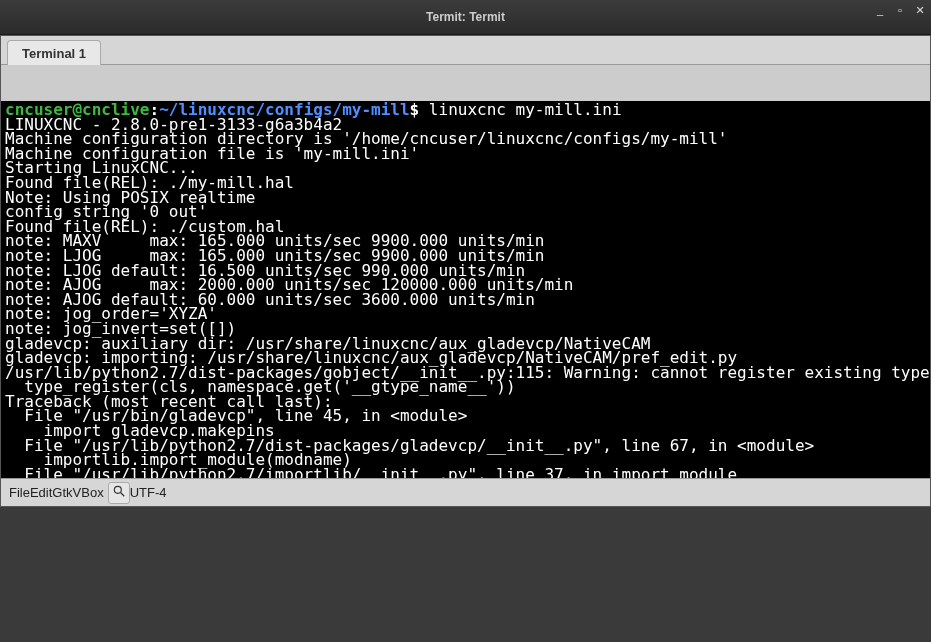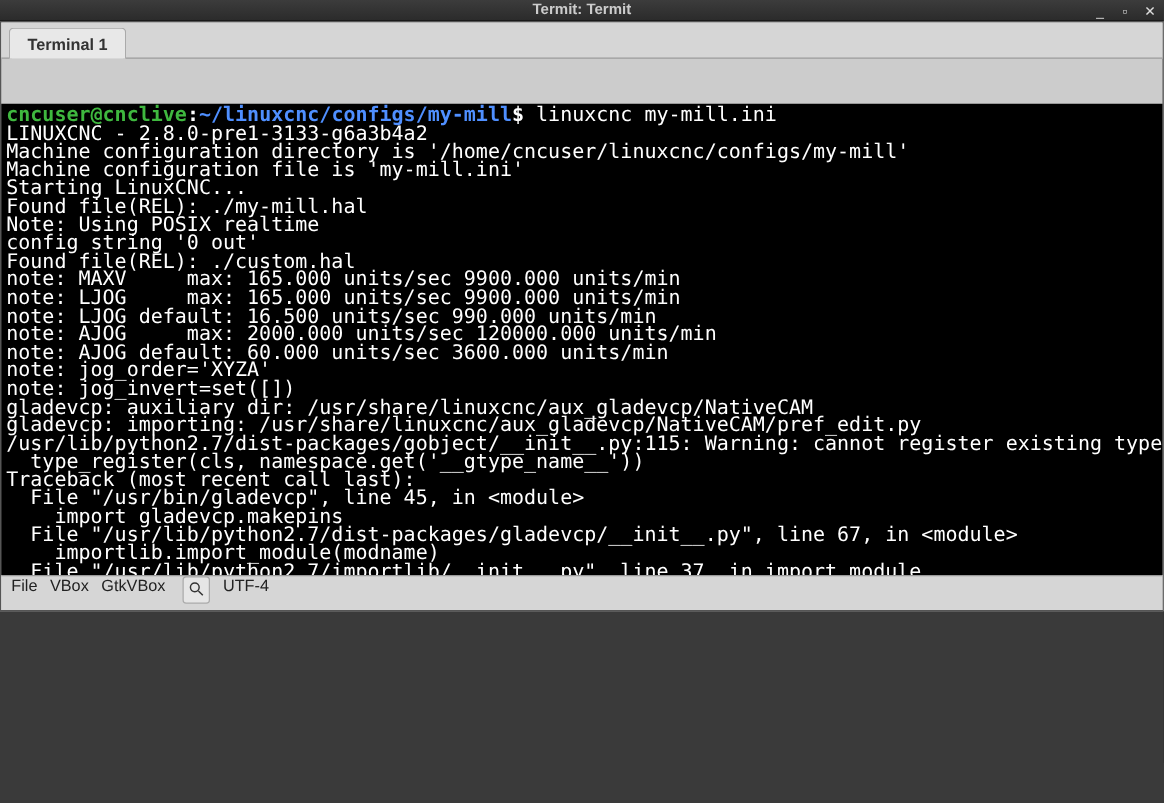--- a/index.html
+++ b/index.html
@@ -4,24 +4,25 @@
 <style>
   * { box-sizing: border-box; }
   html, body {
     margin: 0; padding: 0;
     width: 931px; height: 642px;
     font-family: sans-serif;
     background: #3a3a3a;
     overflow: hidden;
   }
   .titlebar {
-    height: 17px;
+    height: 35px;
     background: linear-gradient(#3c3c3c, #2b2b2b);
     border-bottom: 1px solid #1a1a1a;
     display: flex;
+    align-items: center;
     position: relative;
     color: #ccc;
     font-size: 12px;
   }
   .titlebar .title {
     flex: 1;
     text-align: center;
     font-weight: bold;
   }
   .win-controls {
@@ -83,22 +84,22 @@
     display: inline-block;
     width: 7px; height: 13px;
     background: #fff;
     vertical-align: text-bottom;
   }
   .statusbar {
     height: 28px;
     background: #d6d6d6;
     border-top: 1px solid #999;
     display: flex;
+    align-items: center;
     padding: 0 8px;
-    gap: 10px;
     font-size: 13px;
     color: #222;
   }
   .statusbar .menu-item { cursor: pointer; }
   .search-btn {
     width: 22px; height: 22px;
     border: 1px solid #aaa;
     border-radius: 3px;
     background: #e6e6e6;
     display: flex;
@@ -157,21 +158,21 @@
     class NCam(gtk.VBox):
   File "/usr/lib/python2.7/dist-packages/gobject/__init__.py", line 60, in __init__
     cls._type_register(cls.__dict__)
   File "/usr/lib/python2.7/dist-packages/gobject/__init__.py", line 115, in _type_register
     type_register(cls, namespace.get('__gtype_name__'))
 RuntimeError: could not create new GType: NCam (subclass of GtkVBox)</span>
 <span class="cursor-block"></span></div>
 
   <div class="statusbar">
     <span class="menu-item">File</span>
-    <span class="menu-item">VBox</span>
+    <span class="menu-item">Edit</span>
     <span class="menu-item">GtkVBox</span>
     <span class="search-btn">
       <span>
         <svg viewBox="0 0 24 24" fill="none" stroke="#333" stroke-width="2">
           <circle cx="10" cy="10" r="6"></circle>
           <line x1="15" y1="15" x2="21" y2="21"></line>
         </svg>
       </span>
     </span>
     <span>UTF-4</span>

